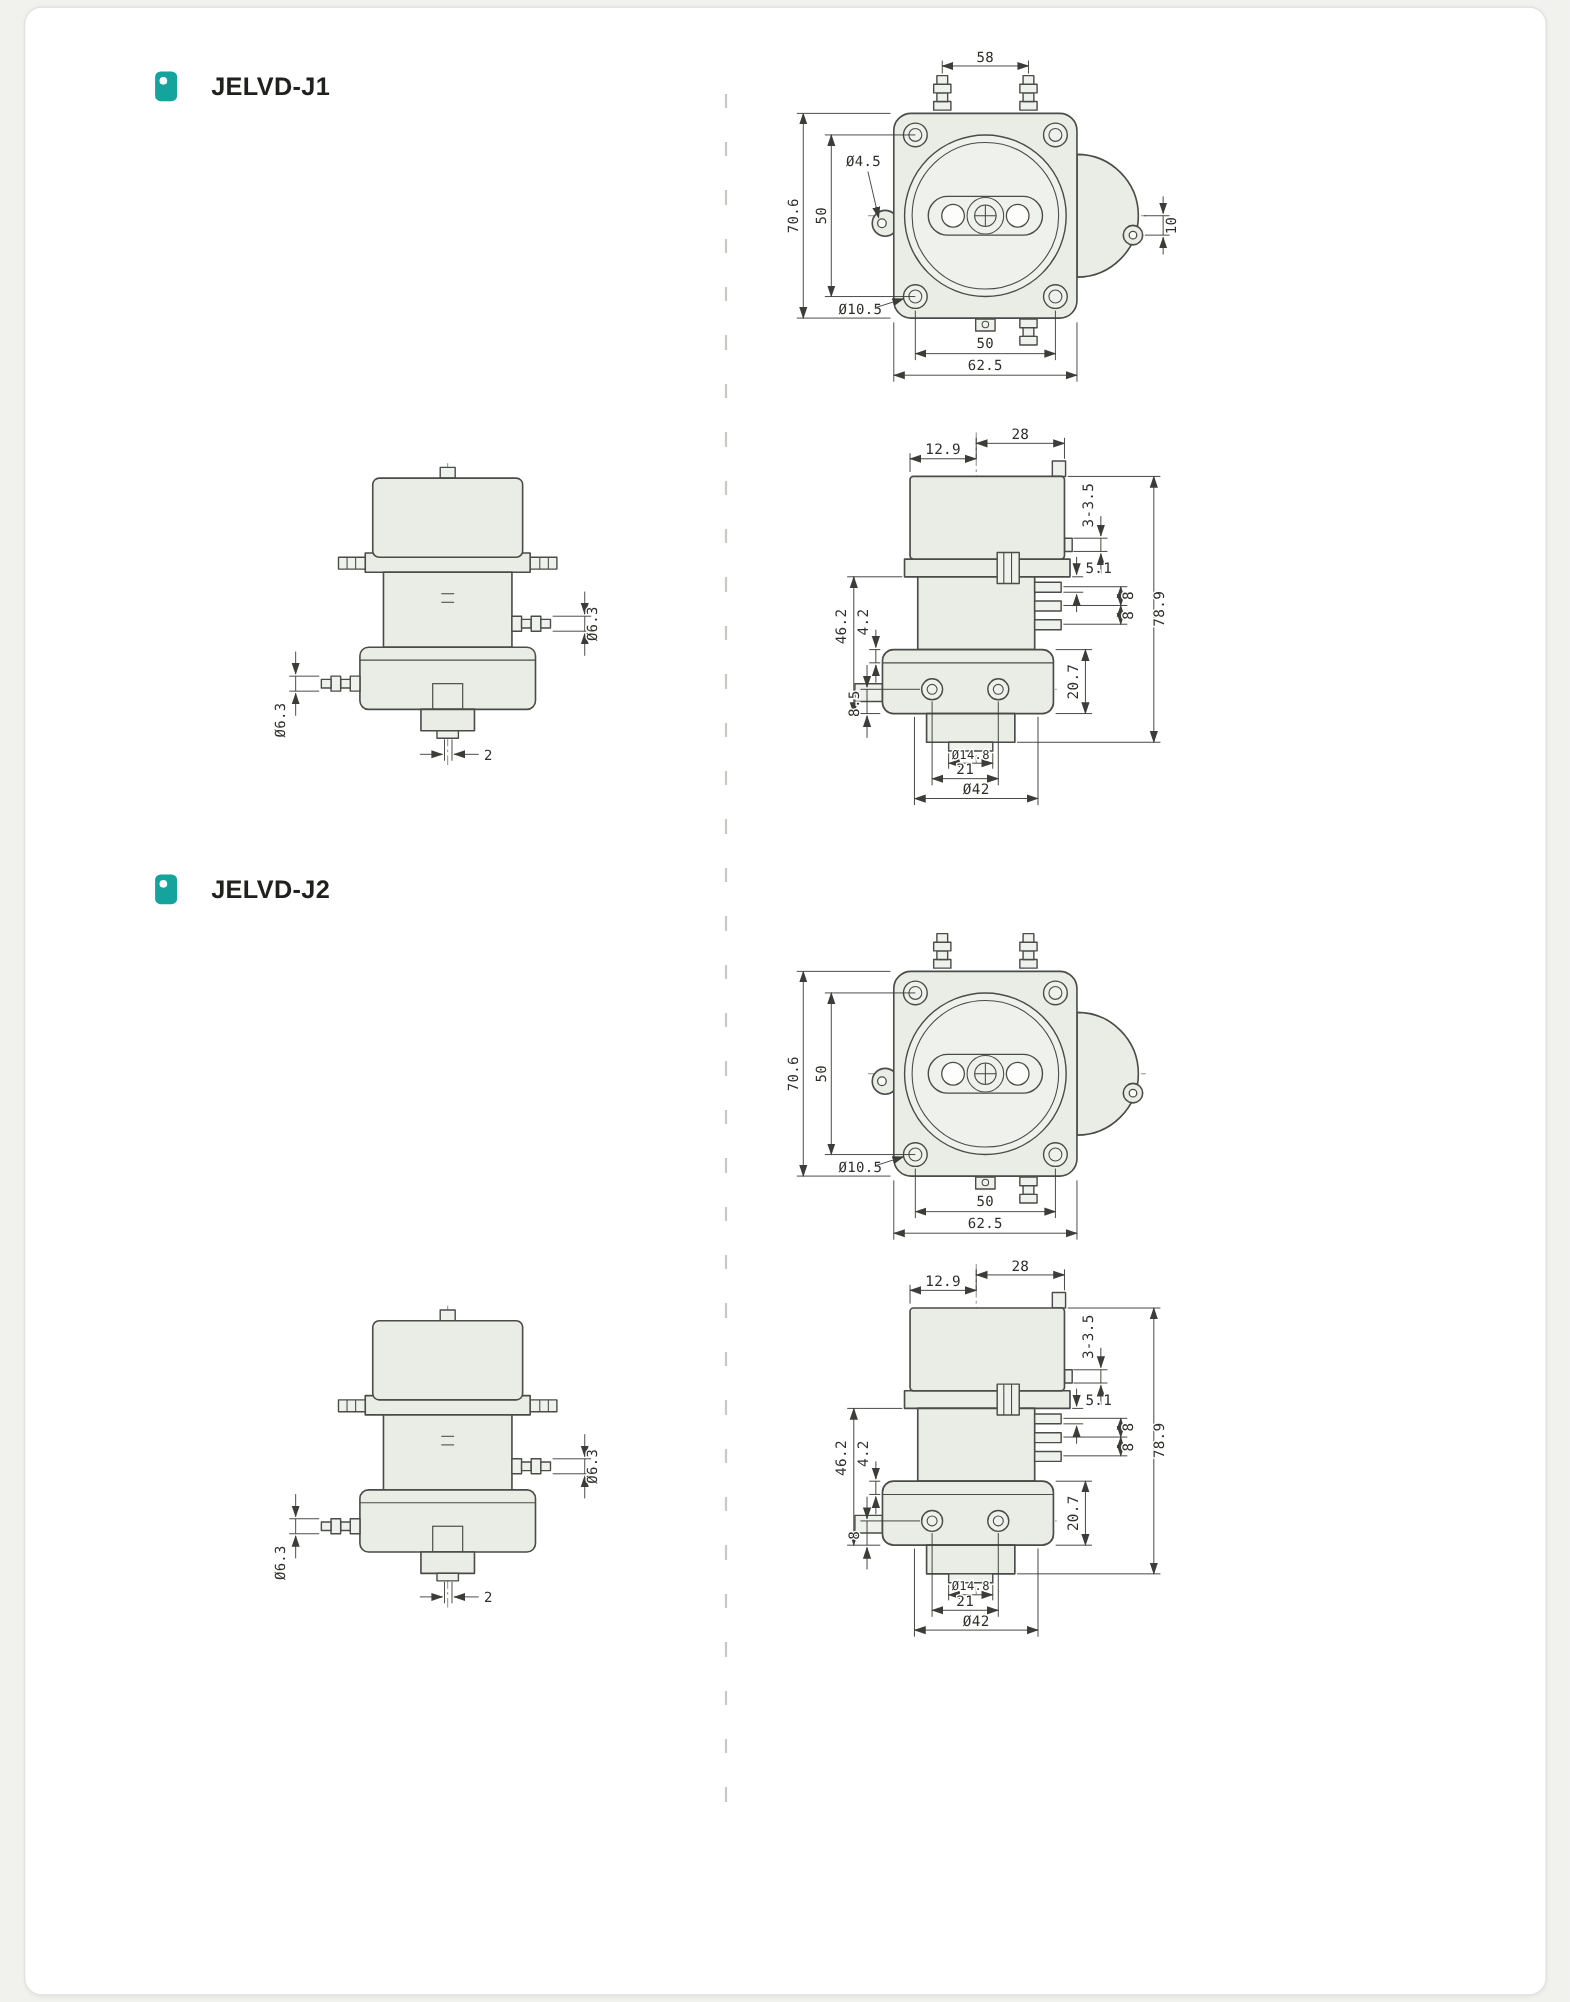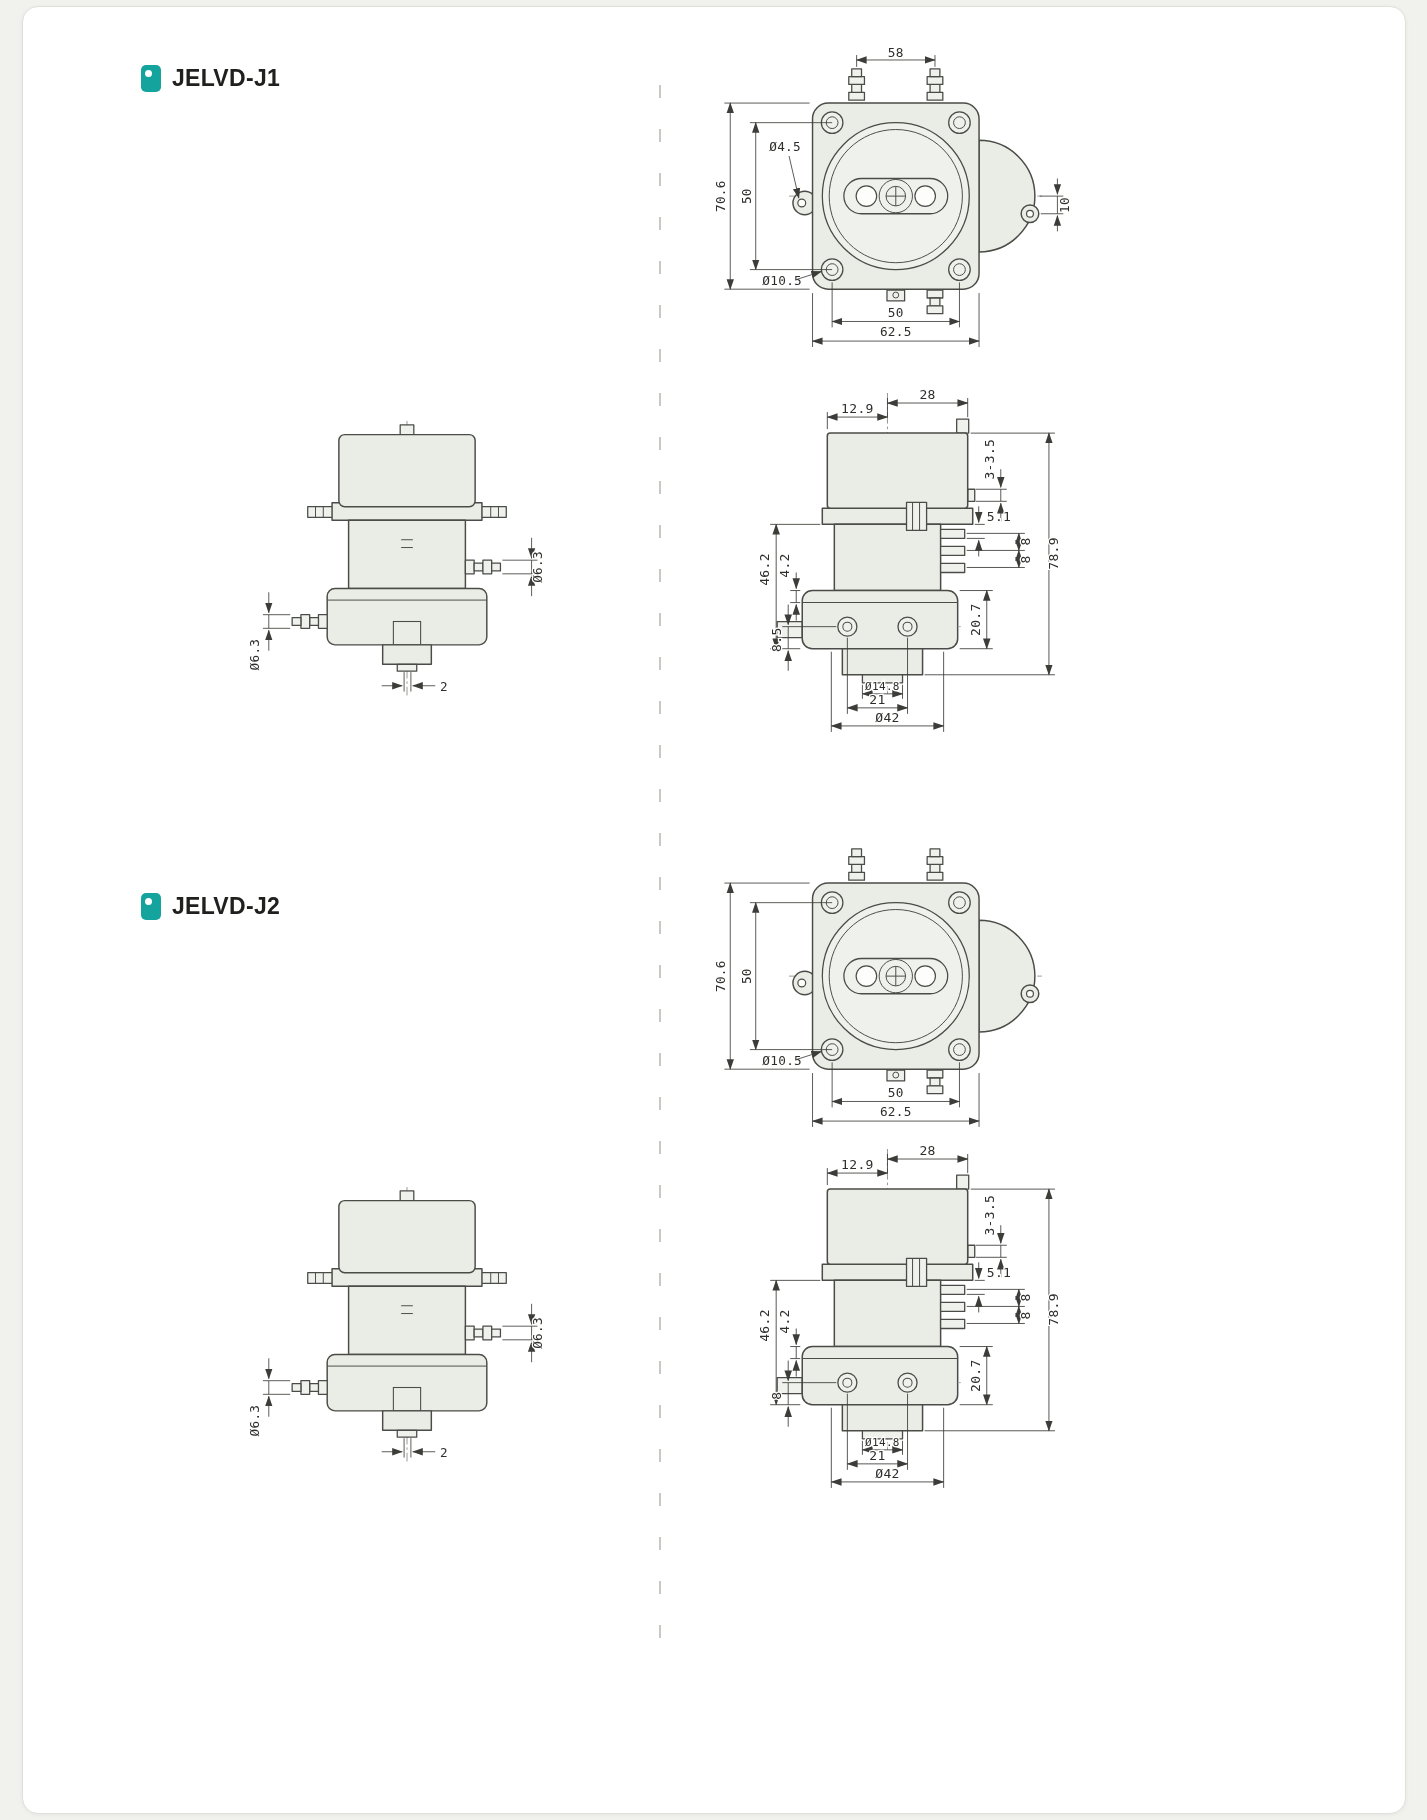--- a/index.html
+++ b/index.html
@@ -2,21 +2,21 @@
 <html><head>
 <meta charset="utf-8">
 <style>
   html,body{margin:0;padding:0;width:1427px;height:1820px;background:#f1f2ee;font-family:"Liberation Sans",sans-serif;overflow:hidden;}
   .card{position:absolute;left:22px;top:6px;width:1382px;height:1806px;background:#ffffff;border:1px solid #dfe1db;border-radius:16px;box-shadow:0 1px 4px rgba(0,0,0,.05);}
   .fold-line{position:absolute;left:636px;top:78px;width:2px;height:1560px;
     background:repeating-linear-gradient(to bottom,#c7c9c2 0 13px,transparent 13px 44px);}
   .section-header{position:absolute;display:flex;align-items:center;gap:11px;}
   .bullet{display:inline-block;width:20px;height:27px;background:#14a39d;border-radius:5px;position:relative;}
   .bullet::after{content:"";position:absolute;left:4px;top:5px;width:7px;height:7px;background:#fff;border-radius:50%;}
-  .section-title{font-size:23px;font-weight:600;color:#20201e;letter-spacing:.3px;}
+  .section-title{font-size:23px;font-weight:600;color:#20201e;letter-spacing:.3px;margin-left:20px;}
   svg.view{position:absolute;overflow:visible;}
   
   .part{fill:#e9ede5;stroke:#4b4b47;stroke-width:1.5;stroke-linejoin:round;}
   .p2 rect,.p2c{fill:#eff2ec;stroke:#4b4b47;stroke-width:1.3;stroke-linejoin:round;}
   .hole{fill:#fdfdfc;stroke:#4b4b47;stroke-width:1.2;}
   .ln{fill:none;stroke:#4b4b47;stroke-width:1;}
   .lnf{fill:none;stroke:#4b4b47;stroke-width:1.1;}
   .cl{fill:none;stroke:#8b8d86;stroke-width:.9;stroke-dasharray:11 3 2.5 3;}
   .ext,.dl0{fill:none;stroke:#3c3c38;stroke-width:.85;}
   .dl{fill:none;stroke:#3c3c38;stroke-width:.85;marker-start:url(#arr);marker-end:url(#arr);}
@@ -282,21 +282,21 @@
       <line class="dl" x1="125" y1="314" x2="185" y2="314"></line>
       <text class="dim" x="155" y="310" text-anchor="middle">21</text>
 
       <line class="ext" x1="109" y1="258" x2="109" y2="338"></line>
         <line class="ext" x1="221" y1="258" x2="221" y2="338"></line>
       <line class="dl" x1="109" y1="332" x2="221" y2="332"></line>
       <text class="dim" x="165" y="328" text-anchor="middle">Ø42</text>
     </g>
   </svg>
 
-  <div class="section-header" style="left:118px;top:886px">
+  <div class="section-header" style="left:118px;top:788px">
     <span class="bullet"></span>
     <span class="section-title">JELVD-J2</span>
   </div>
 
   <svg class="view" style="left:672px;top:822px;width:382px;height:306px" viewBox="0 0 390 312">
     <g>
       <line class="cl" x1="205" y1="66" x2="205" y2="236"></line>
       <line class="cl" x1="96" y1="150" x2="354" y2="150"></line>
     </g>
     <g>

